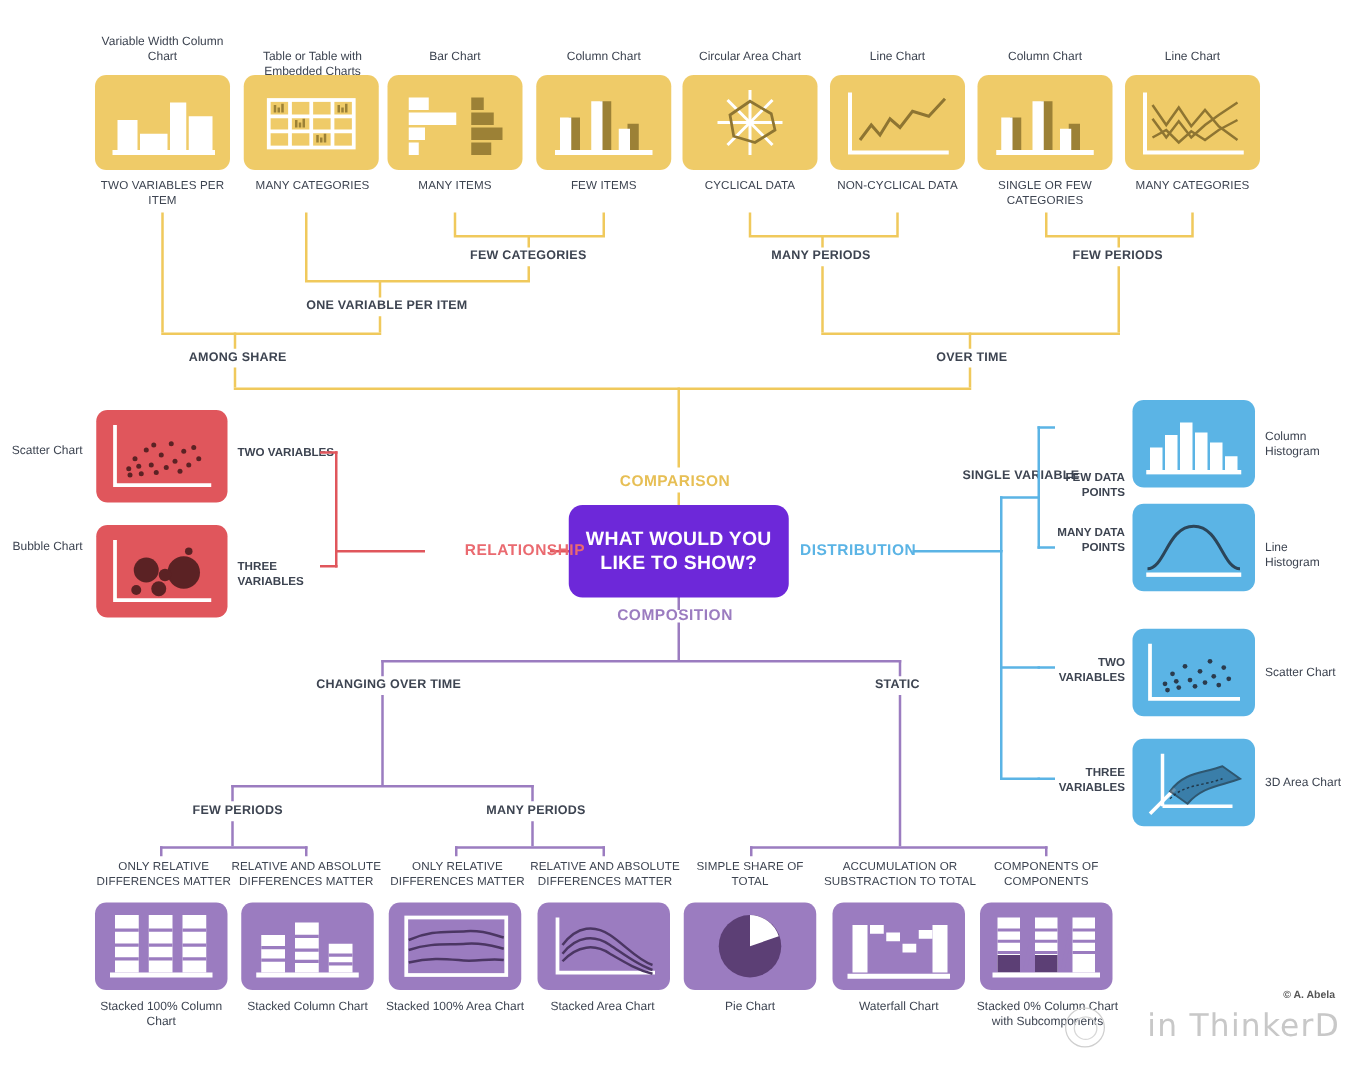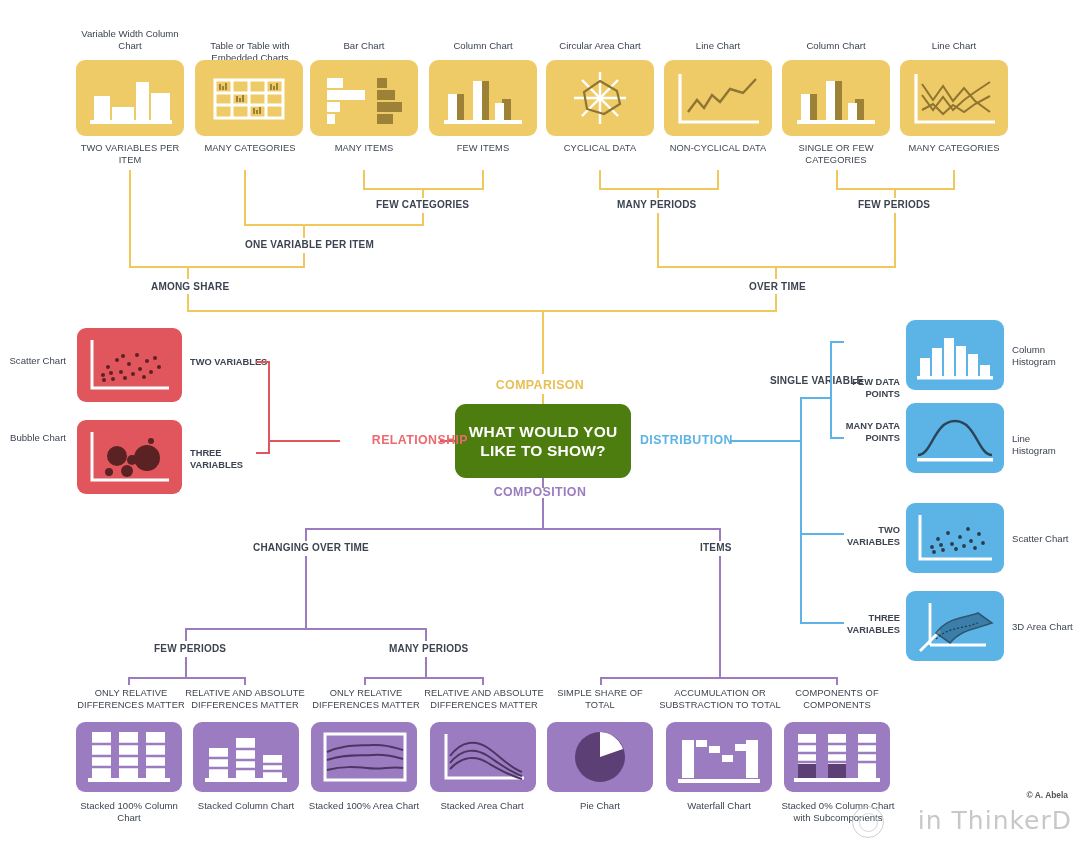--- a/index.html
+++ b/index.html
@@ -24,21 +24,21 @@
 
   
   .ln{position:absolute;}
   .y-l{background:#f0c95c;}
   .r-l{background:#e0565c;}
   .b-l{background:#5bb4e5;}
   .p-l{background:#9b7cc0;}
 
   
   #center{position:absolute;left:455px;top:404px;width:176px;height:74px;
-          background:#4d7c0f;border-radius:11px;display:flex;align-items:center;
+          background:#6d28d9;border-radius:11px;display:flex;align-items:center;
           justify-content:center;text-align:center;color:#fff;font-weight:700;
           font-size:15.5px;line-height:19px;letter-spacing:.2px;}
 
   .axis-lbl{position:absolute;font-weight:700;font-size:12.4px;letter-spacing:.4px;}
   #lbl-comparison{color:#e7bf55;left:0;top:378px;width:1080px;text-align:center;}
   #lbl-composition{color:#9b7cc0;left:0;top:485px;width:1080px;text-align:center;}
   #lbl-relationship{color:#ea6a70;left:348px;top:433px;width:120px;text-align:right;}
   #lbl-distribution{color:#5bb4e5;left:640px;top:433px;width:130px;text-align:left;}
 
   .credit{position:absolute;right:12px;top:790px;font-size:8.4px;font-weight:700;color:#555;}
@@ -354,21 +354,21 @@
   <div class="ln b-l" style="left:800px;top:533px;width:32px;height:2px;"></div>
   <div class="ln b-l" style="left:800px;top:622px;width:32px;height:2px;"></div>
   <div class="ln b-l" style="left:730px;top:440px;width:72px;height:2px;"></div>
 
   <div class="ln p-l" style="left:542px;top:476px;width:2px;height:12px;"></div>
   <div class="ln p-l" style="left:542px;top:498px;width:2px;height:30px;"></div>
   <div class="ln p-l" style="left:305px;top:528px;width:416px;height:2px;"></div>
   <div class="ln p-l" style="left:305px;top:528px;width:2px;height:13px;"></div>
   <div class="ln p-l" style="left:719px;top:528px;width:2px;height:13px;"></div>
   <div class="branch" style="left:253px;top:542px;">CHANGING OVER TIME</div>
-  <div class="branch" style="left:700px;top:542px;">ITEMS</div>
+  <div class="branch" style="left:700px;top:542px;">STATIC</div>
 
   <div class="ln p-l" style="left:305px;top:556px;width:2px;height:72px;"></div>
   <div class="ln p-l" style="left:185px;top:628px;width:242px;height:2px;"></div>
   <div class="ln p-l" style="left:185px;top:628px;width:2px;height:13px;"></div>
   <div class="ln p-l" style="left:425px;top:628px;width:2px;height:13px;"></div>
   <div class="branch" style="left:154px;top:643px;">FEW PERIODS</div>
   <div class="branch" style="left:389px;top:643px;">MANY PERIODS</div>
 
   <div class="ln p-l" style="left:185px;top:657px;width:2px;height:20px;"></div>
   <div class="ln p-l" style="left:128px;top:677px;width:118px;height:2px;"></div>

